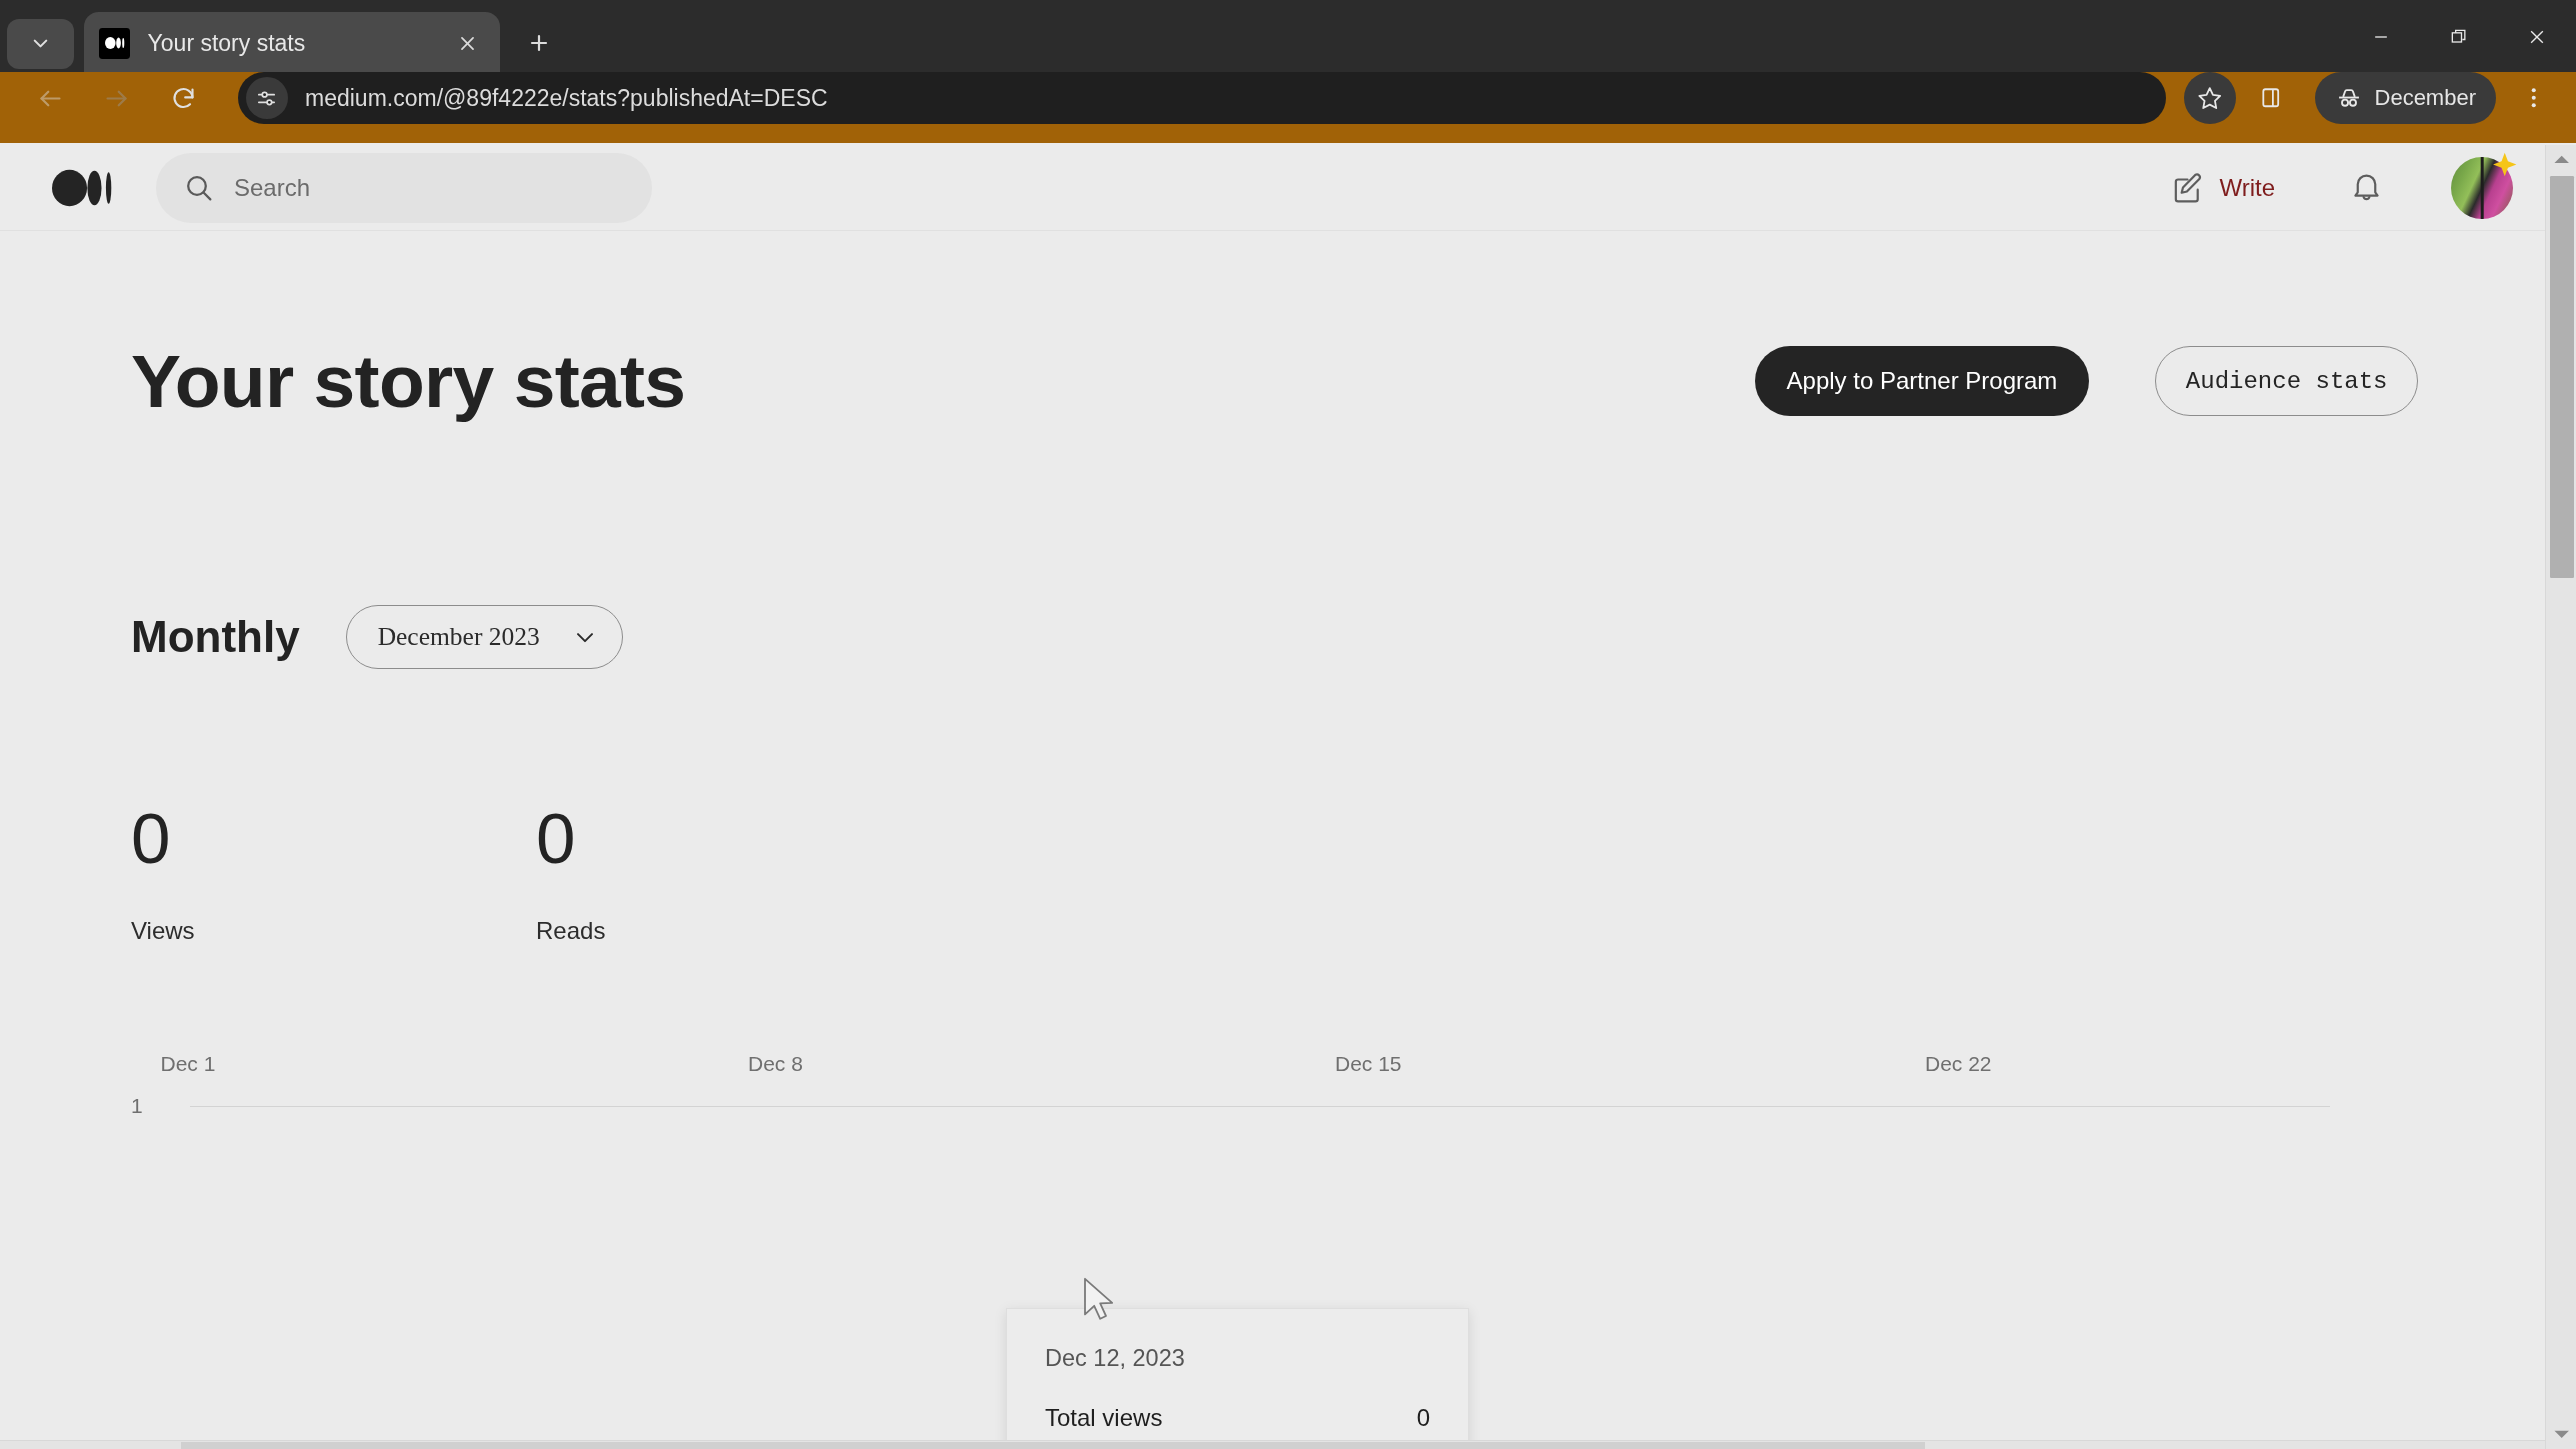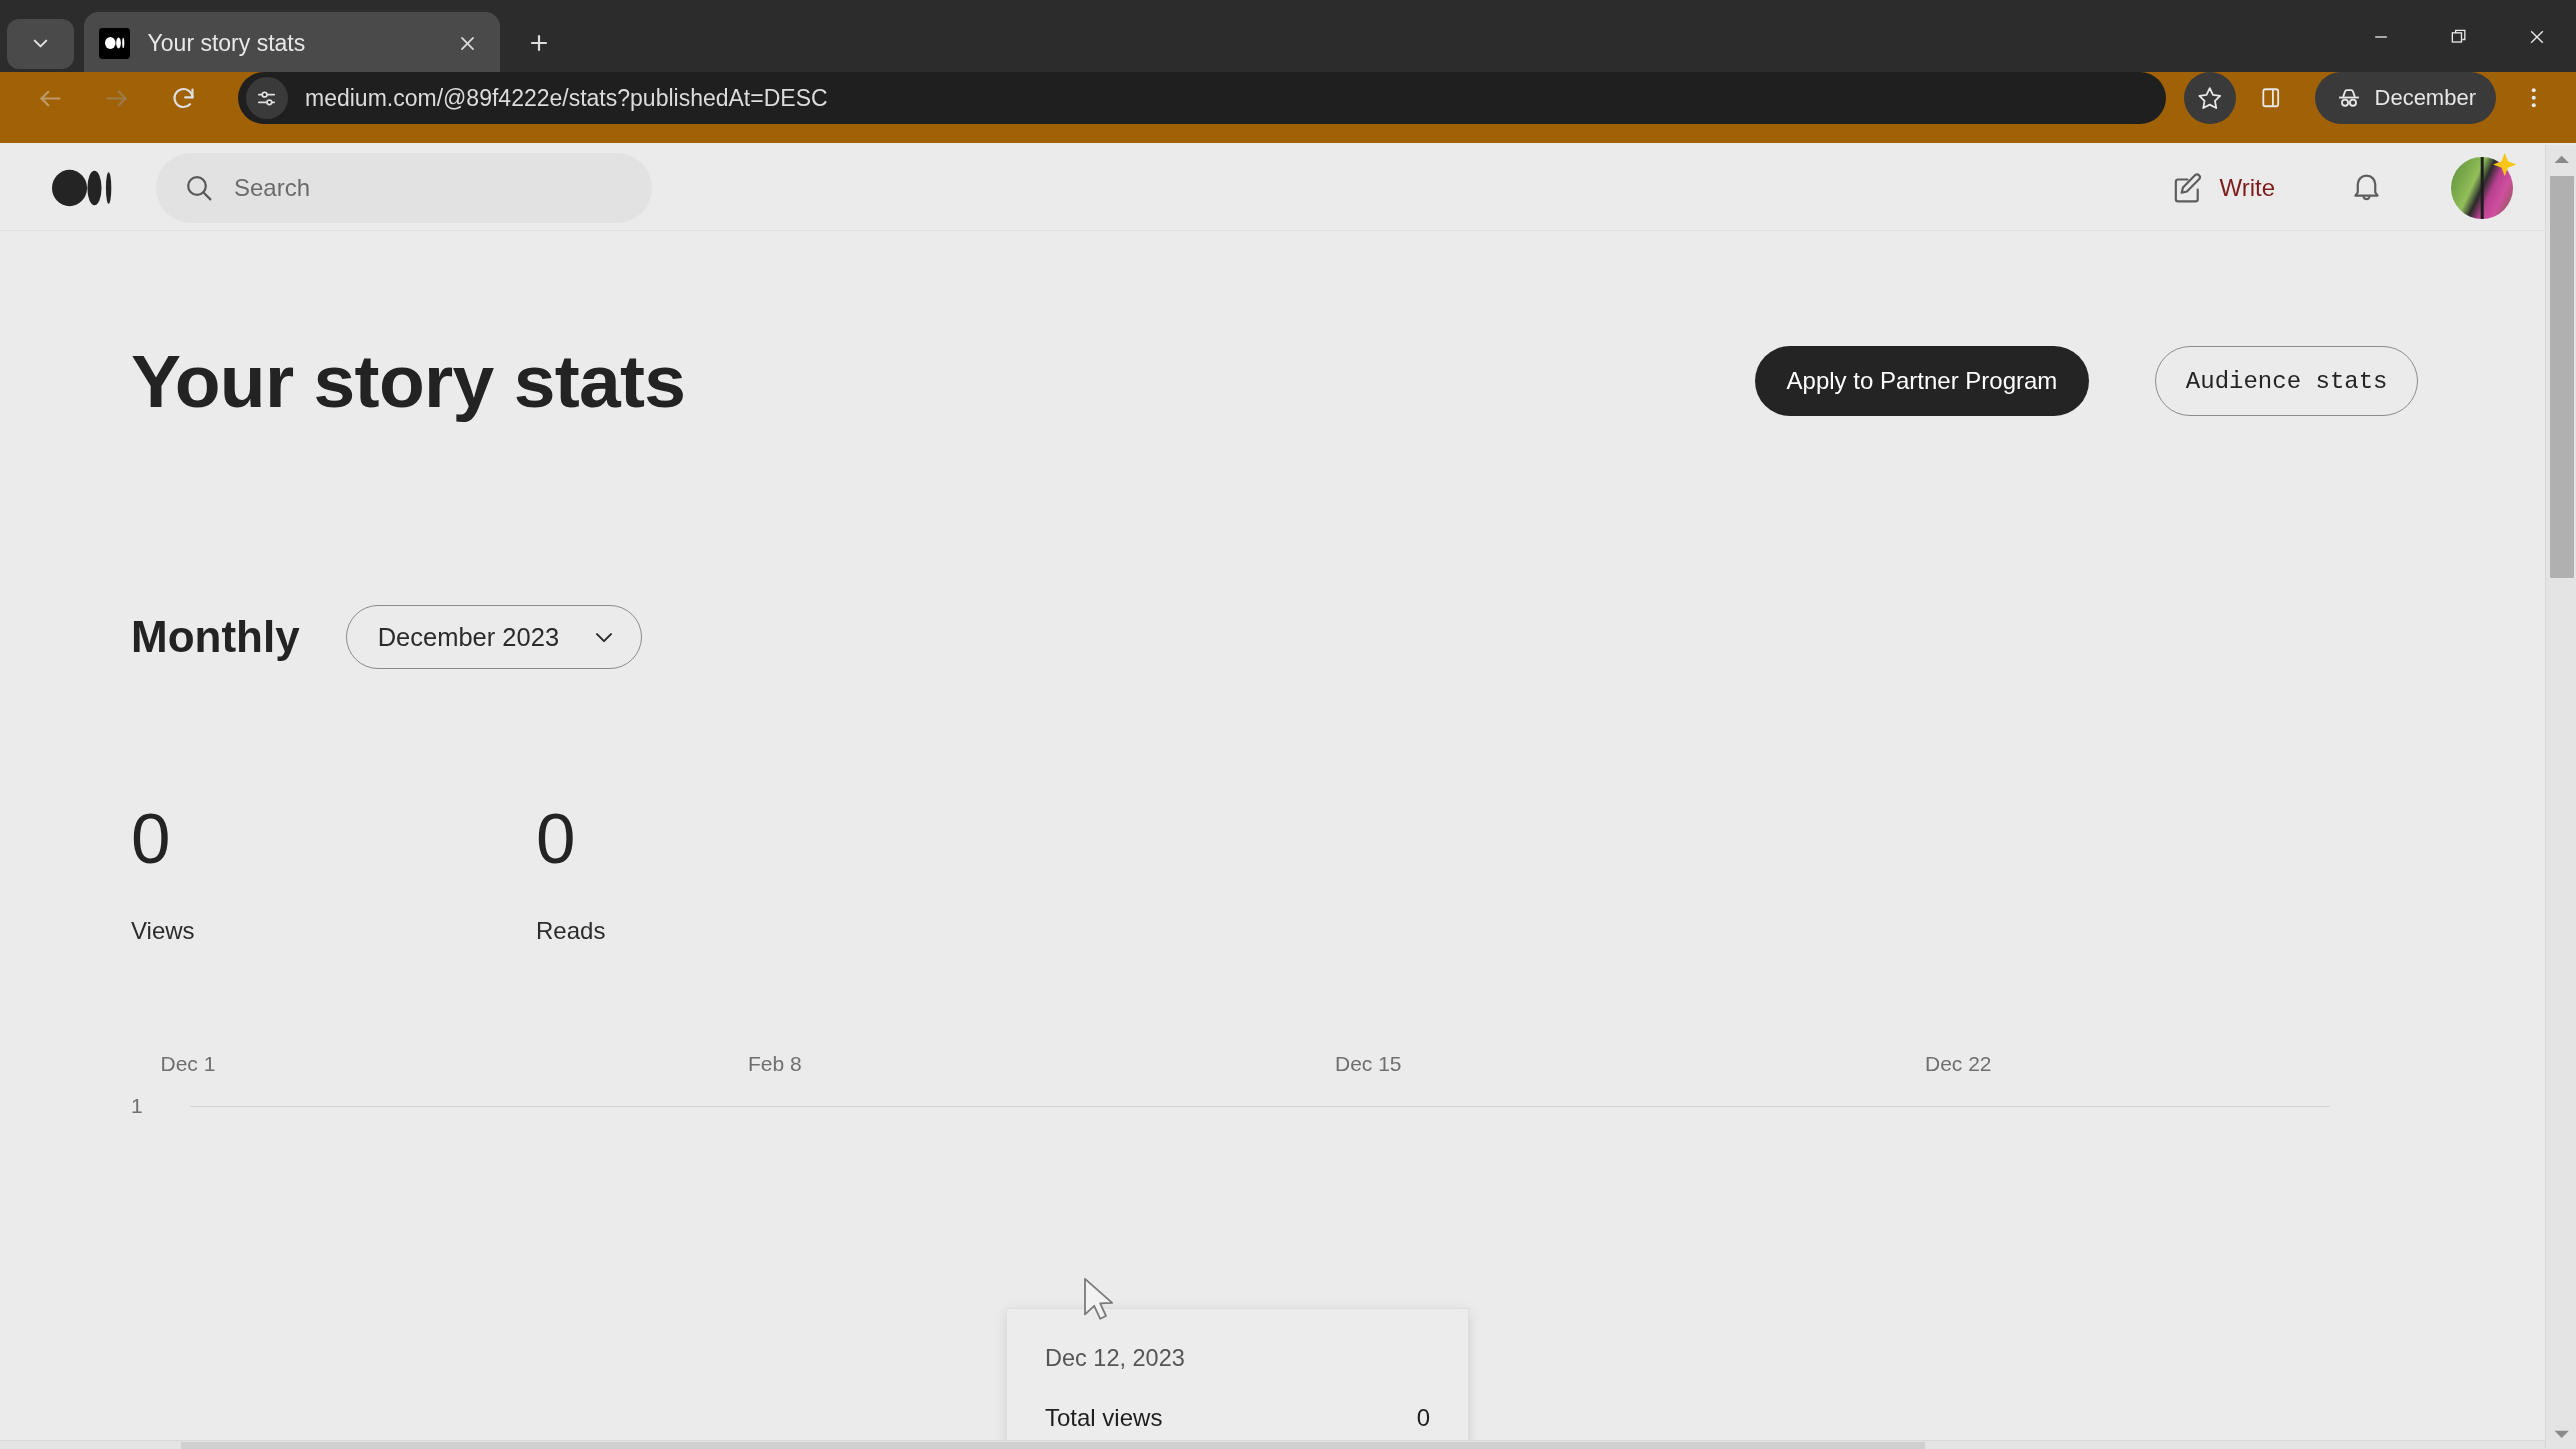--- a/index.html
+++ b/index.html
@@ -168,21 +168,21 @@
   }
 
   .period-row { display:flex; align-items:center; margin-top:181px; }
   .period-label { font-size:44px; font-weight:700; color:#232323; }
   .period-select {
     margin-left:46px; height:64px; border:0.7px solid #8c8c8c;
     border-radius:34px; display:flex; align-items:center;
     padding:0 23px 0 31px; cursor:pointer; background:transparent;
     font-family:"Liberation Sans", sans-serif;
   }
-  .period-select span { font-size:25.5px; color:#2b2b2b; }
+  .period-select span { font-size:25.5px; color:#2b2b2b;font-family:Liberation Serif, serif; }
   .period-select svg { width:28px; height:28px; margin-left:31px; }
 
   .metrics { display:flex; margin-top:134px; }
   .metric { width:405px; }
   .metric-value { font-size:71px; font-weight:400; color:#232323; line-height:1; }
   .metric-label { font-size:24px; color:#2c2c2c; margin-top:43px; }
 
   
   .chart { margin-top:107px; position:relative; height:376px; padding-right:131px; }
   .xaxis { position:relative; height:27px; }
@@ -417,21 +417,21 @@
           </div>
           <div class="metric">
             <div class="metric-value">0</div>
             <div class="metric-label">Reads</div>
           </div>
         </div>
 
         <div class="chart">
           <div class="xaxis">
             <span class="xtick" style="left:29.5px">Dec 1</span>
-            <span class="xtick" style="left:617px">Feb 8</span>
+            <span class="xtick" style="left:617px">Dec 8</span>
             <span class="xtick" style="left:1204px">Dec 15</span>
             <span class="xtick" style="left:1794px">Dec 22</span>
           </div>
           <span class="ylabel">1</span>
           <div class="gridline"></div>
         </div>
 
       </div>
 
       <div class="tooltip">

